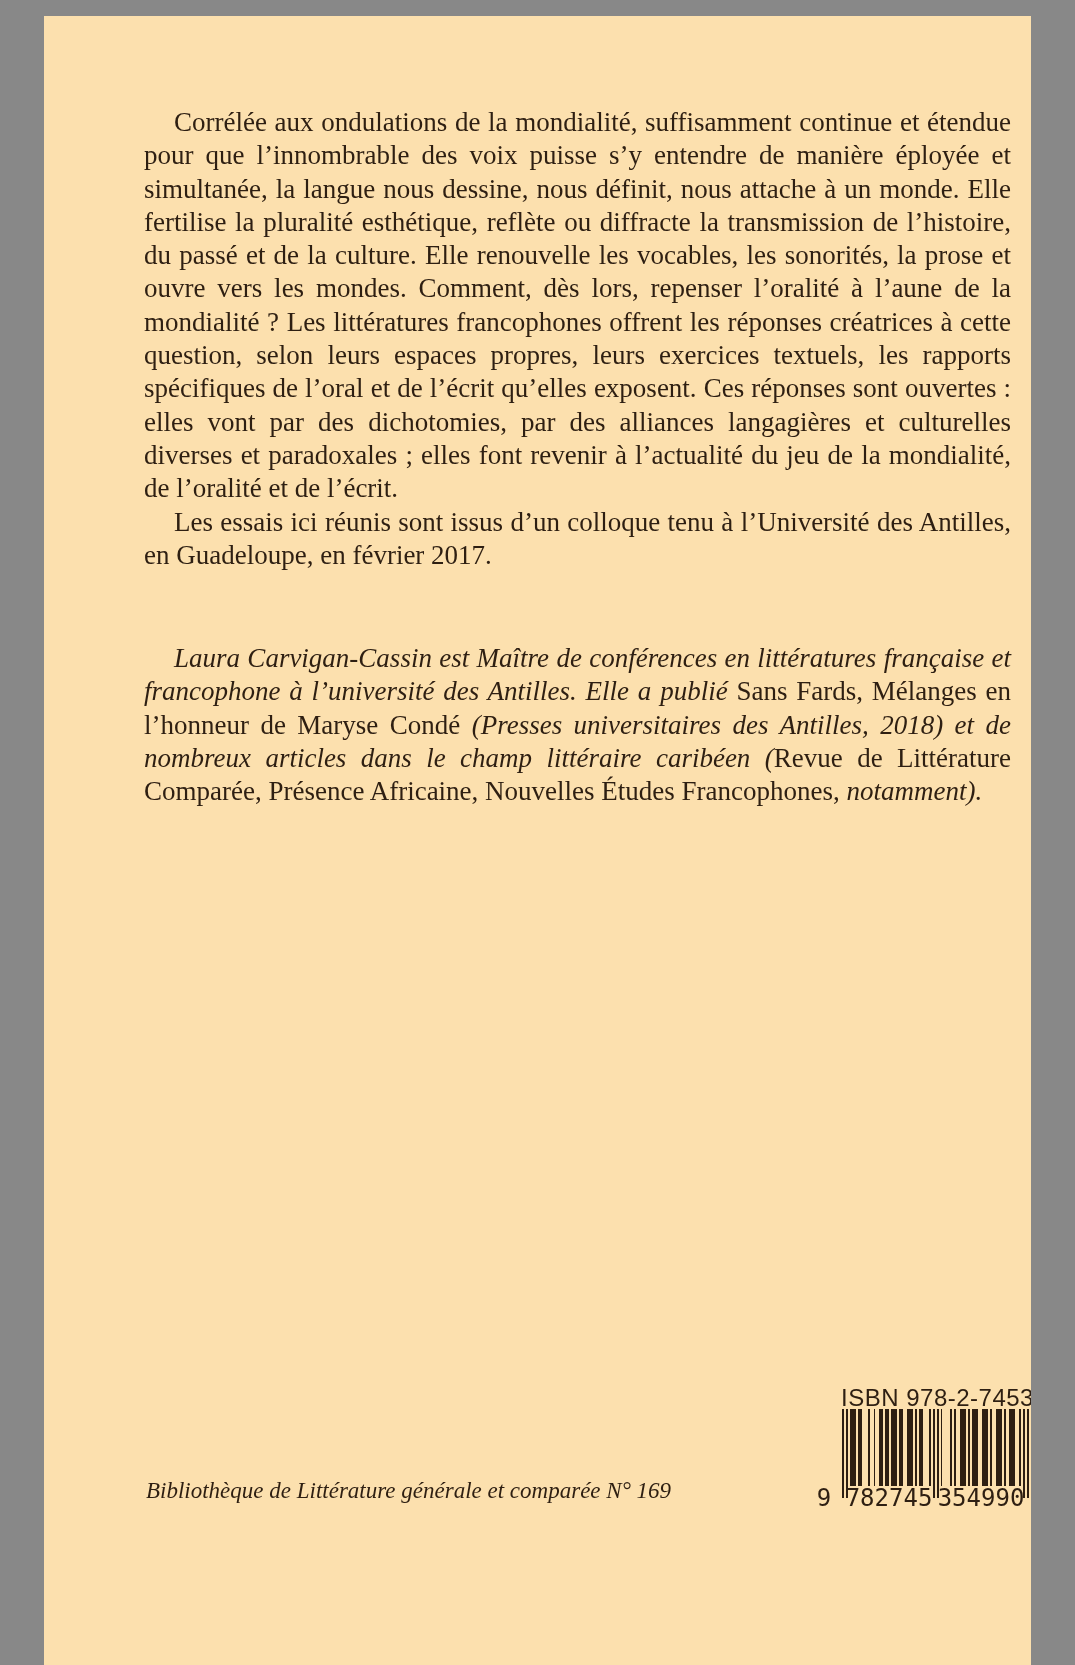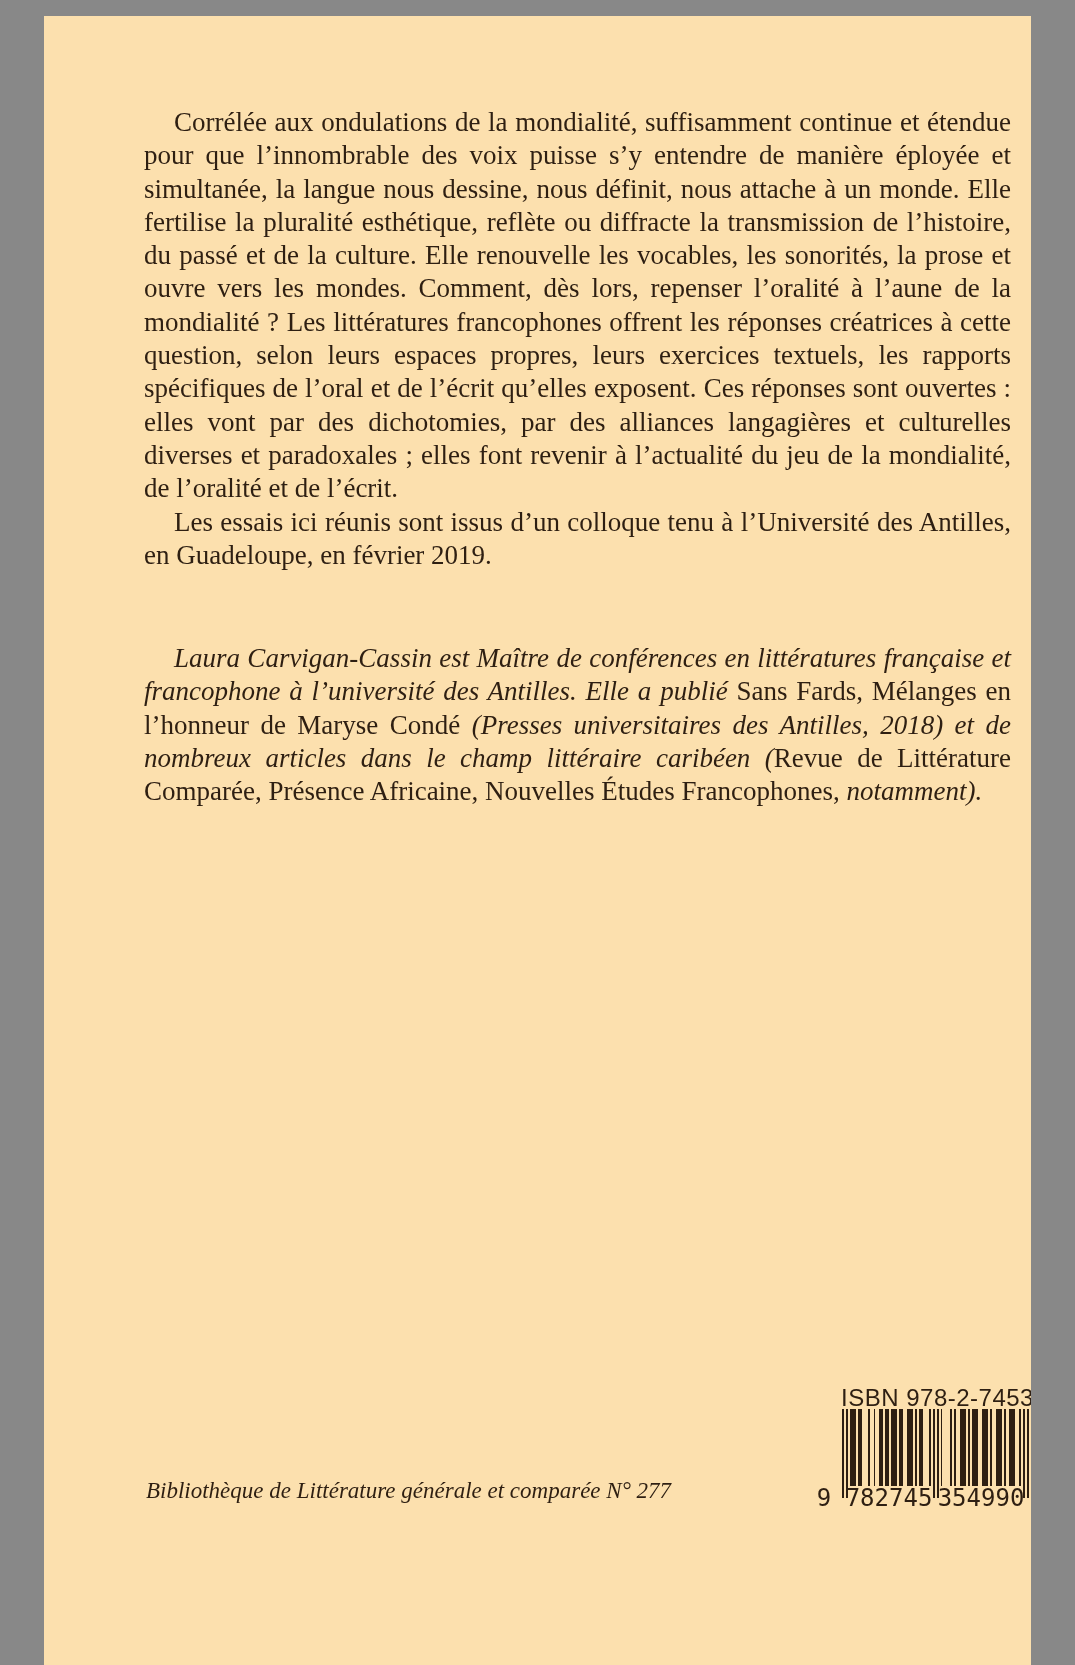--- a/index.html
+++ b/index.html
@@ -78,25 +78,25 @@
     fill: var(--ink);
   }
 </style>
 </head>
 <body>
 
 <div class="cover">
 
   <div class="text-block">
     <p class="body">Corrélée aux ondulations de la mondialité, suffisamment continue et étendue pour que l’innombrable des voix puisse s’y entendre de manière éployée et simultanée, la langue nous dessine, nous définit, nous attache à un monde. Elle fertilise la pluralité esthétique, reflète ou diffracte la transmission de l’histoire, du passé et de la culture. Elle renouvelle les vocables, les sonorités, la prose et ouvre vers les mondes. Comment, dès lors, repenser l’oralité à l’aune de la mondialité ? Les littératures francophones offrent les réponses créatrices à cette question, selon leurs espaces propres, leurs exercices textuels, les rapports spécifiques de l’oral et de l’écrit qu’elles exposent. Ces réponses sont ouvertes : elles vont par des dichotomies, par des alliances langagières et culturelles diverses et paradoxales ; elles font revenir à l’actualité du jeu de la mondialité, de l’oralité et de l’écrit.</p>
-    <p class="body">Les essais ici réunis sont issus d’un colloque tenu à l’Université des Antilles, en Guadeloupe, en février 2019.</p>
+    <p class="body">Les essais ici réunis sont issus d’un colloque tenu à l’Université des Antilles, en Guadeloupe, en février 2017.</p>
     <p class="body bio"><span class="italic">Laura Carvigan-Cassin est Maître de conférences en littératures française et francophone à l’université des Antilles. Elle a publié </span><span class="roman">Sans Fards, Mélanges en l’honneur de Maryse Condé </span><span class="italic">(Presses universitaires des Antilles, 2018) et de nombreux articles dans le champ littéraire caribéen (</span><span class="roman">Revue de Littérature Comparée, Présence Africaine, Nouvelles Études Francophones,</span><span class="italic"> notamment).</span></p>
   </div>
 
-  <div class="collection">Bibliothèque de Littérature générale et comparée N° 277</div>
+  <div class="collection">Bibliothèque de Littérature générale et comparée N° 169</div>
 
   <div class="isbn-label">ISBN  978-2-7453-5499-0</div>
 
   <svg class="barcode" width="230" height="102" viewBox="0 0 230 102" xmlns="http://www.w3.org/2000/svg">
       <rect x="33.00" y="0" width="1.97" height="89"></rect>
       <rect x="36.94" y="0" width="1.97" height="89"></rect>
       <rect x="40.88" y="0" width="5.91" height="77"></rect>
       <rect x="48.76" y="0" width="3.94" height="77"></rect>
       <rect x="58.61" y="0" width="1.97" height="77"></rect>
       <rect x="64.52" y="0" width="1.97" height="77"></rect>

